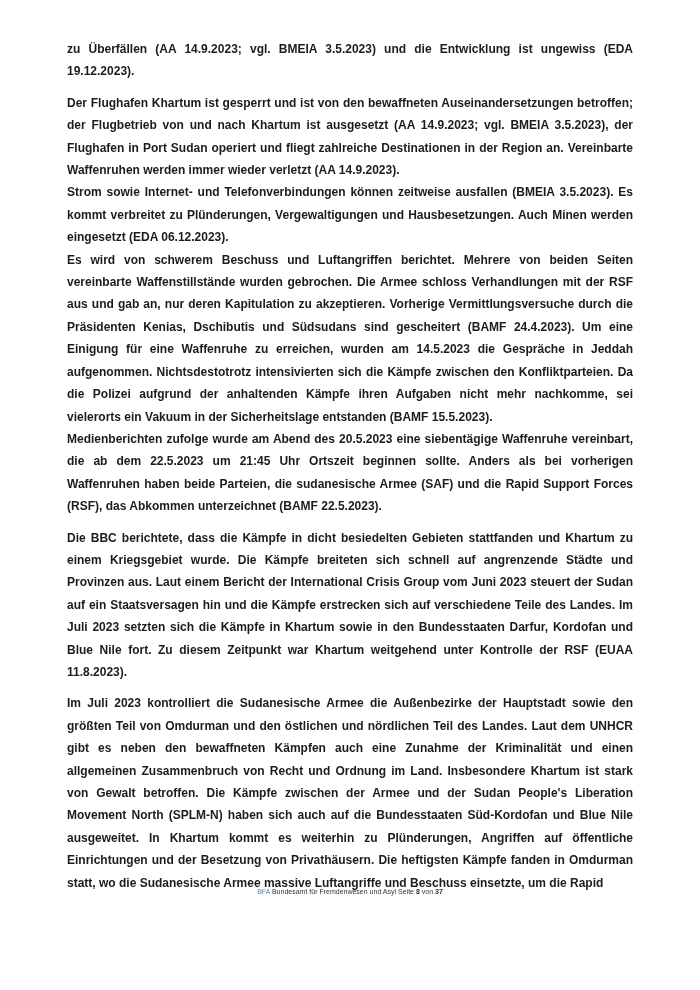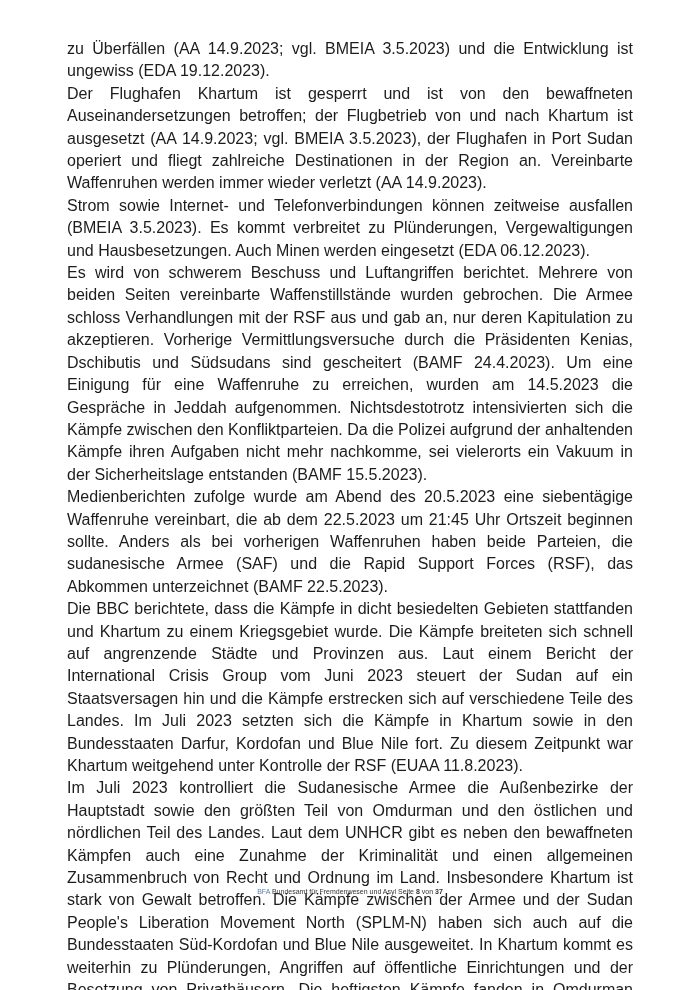--- a/index.html
+++ b/index.html
@@ -16,27 +16,28 @@
     color: #1c1c1c;
   }
   .page {
     position: absolute;
     left: 67px;
     top: 38px;
     width: 566px;
   }
   .para {
     margin: 0;
-    font-size: 16px;
+    font-size: 12px;
     line-height: 22.4px;
     text-align: justify;
     text-align-last: left;
+    font-weight: bold;
   }
   .para.gap-before {
-    margin-top: 0;
+    margin-top: 9px;
   }
   .footer {
     position: absolute;
     left: 0;
     width: 700px;
     top: 887px;
     text-align: center;
     font-size: 7px;
     line-height: 9px;
     color: #333333;

